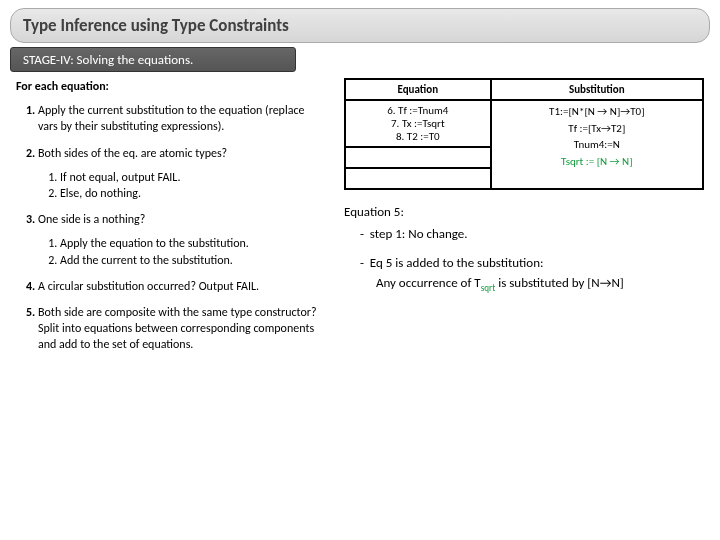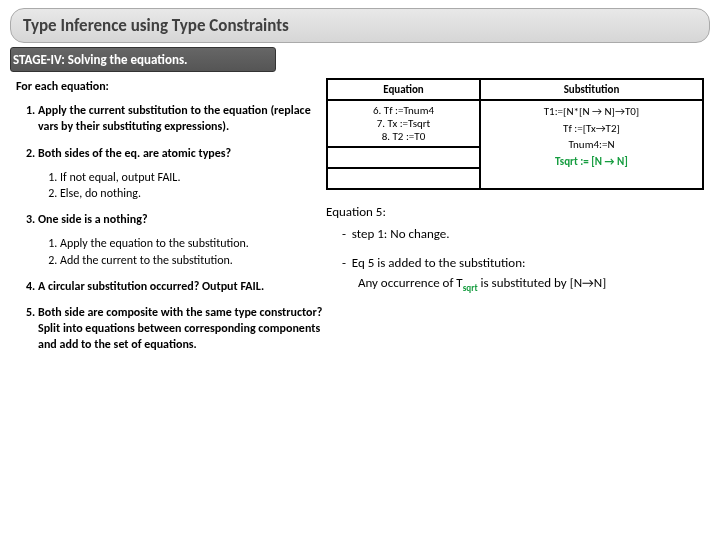--- a/index.html
+++ b/index.html
@@ -1,38 +1,38 @@
 <!DOCTYPE html>
 <html><head>
 <meta charset="utf-8">
 <style>
   html,body{margin:0;padding:0;width:720px;height:540px;font-family:Calibri,Arial,sans-serif;background:#fff;color:#000}
   .slide{width:720px;height:540px;position:relative;box-sizing:border-box}
   .title-bar{background:linear-gradient(#e8e8e8,#d6d6d6);border:1px solid #aaa;border-radius:14px;margin:8px 10px 4px 10px;padding:6px 12px;font-size:17px;font-weight:700;color:#404040}
   .question{margin:10px 16px 8px 16px;font-size:13px}
   .question b{font-weight:700}
   .code{font-family:"Courier New",monospace}
-  .stage-bar{background:linear-gradient(#666,#555);color:#fff;border:1px solid #333;border-radius:3px;margin:4px 10px 6px 10px;width:260px;padding:4px 2px;font-size:13px;font-weight:700}
-  .body{display:flex;gap:0;margin:0 16px}
+  .stage-bar{background:linear-gradient(#666,#555);color:#fff;border:1px solid #333;border-radius:3px;margin:4px 10px 6px 10px;width:260px;padding:4px 12px;font-size:13px;font-weight:400}
+  .body{display:flex;gap:18px;margin:0 16px}
   .left{width:310px;font-size:12px;line-height:1.35}
   .right{flex:1;font-size:11px}
   .left .lead{font-weight:700;margin-bottom:8px}
   .left ol.outer{list-style:decimal;padding-left:22px;margin:0}
   .left ol.outer>li{margin-bottom:10px;font-weight:700}
-  .left ol.outer>li .txt{font-weight:700}
+  .left ol.outer>li .txt{font-weight:400}
   .left ol.inner{list-style:decimal;padding-left:22px;font-weight:400;margin-top:8px}
   table.eq{border-collapse:collapse;width:100%;margin-bottom:10px}
   table.eq th,table.eq td{border:2px solid #000;padding:3px 6px;text-align:center;vertical-align:top;font-size:11px}
   table.eq th{font-weight:700}
   .sub-col{line-height:1.5}
   .notes{font-size:13px;line-height:1.5;margin-top:12px}
   .notes .hd{font-weight:400}
   .notes ul{list-style:none;padding-left:16px;margin:2px 0}
   .notes ul li{text-indent:-10px;padding-left:10px}
-  .sg{color:#159c3f;font-weight:700}
+  .sg{color:#159c3f;font-weight:400}
   sub{font-size:70%}
 </style>
 </head>
 <body>
 
 <div class="slide">
 
   <div class="title-bar">Type Inference using Type Constraints</div>
 
 

